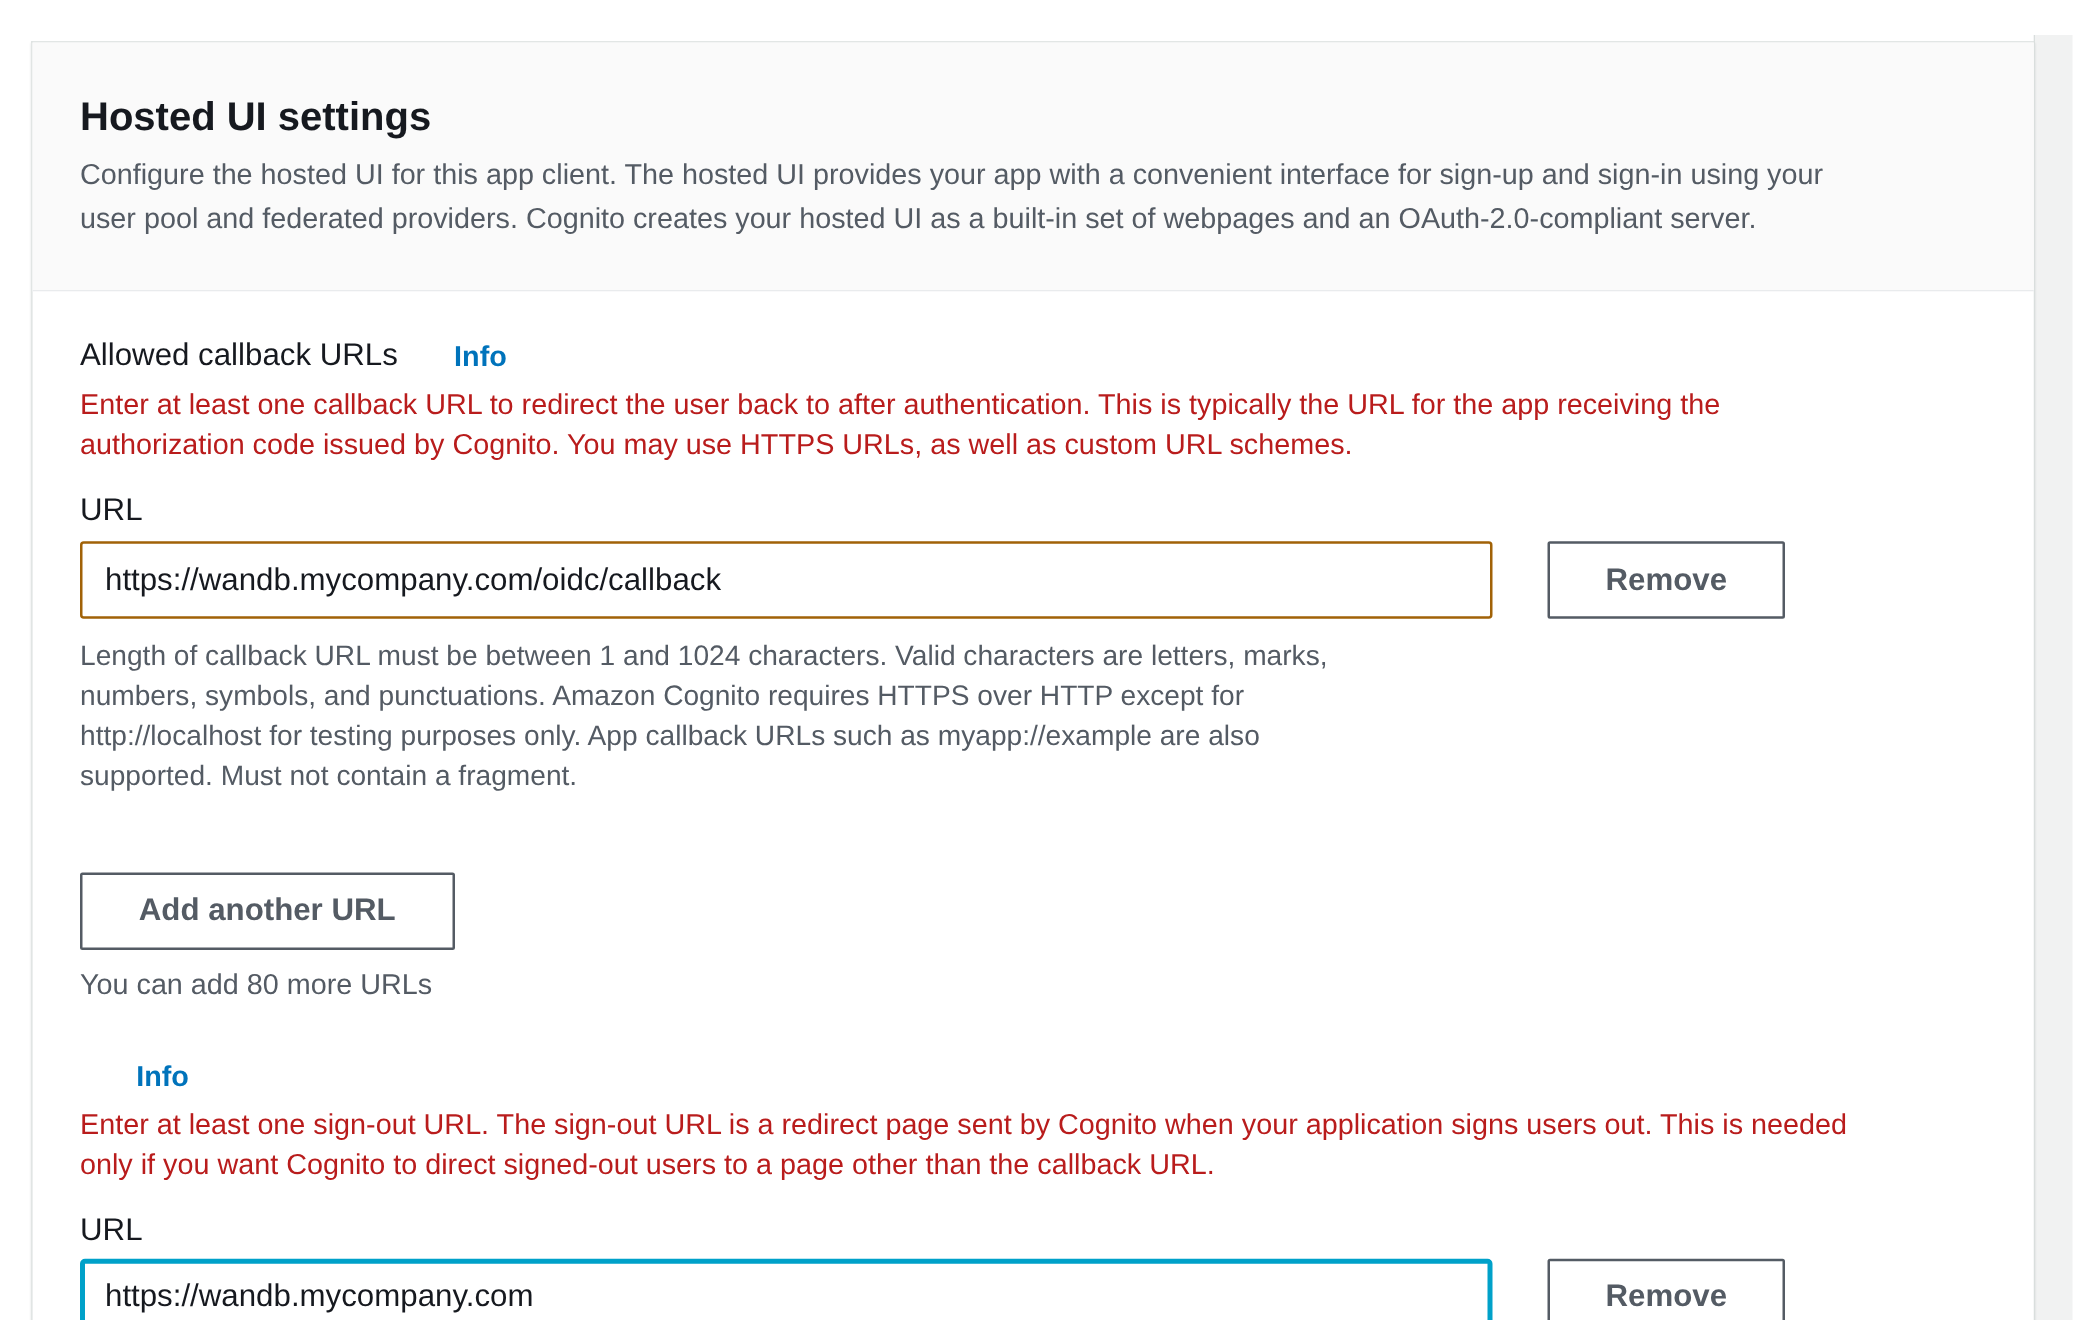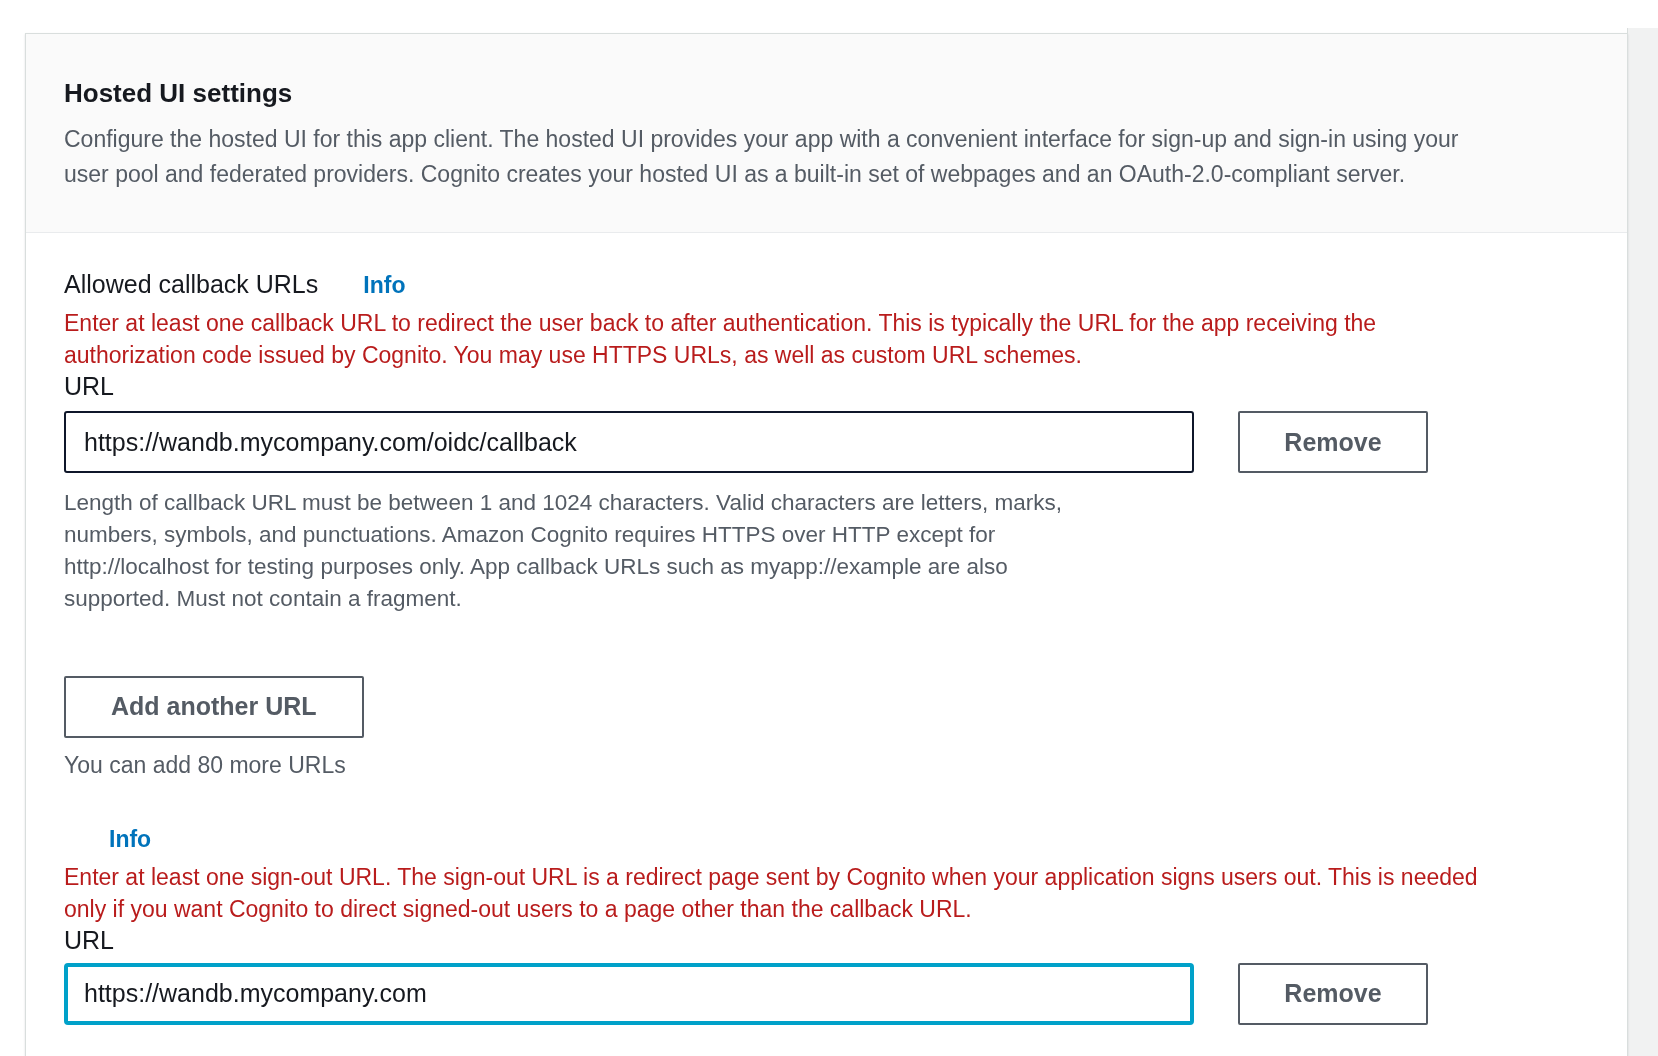--- a/index.html
+++ b/index.html
@@ -32,21 +32,21 @@
     box-sizing: border-box;
     box-shadow: 0 1px 2px rgba(0, 28, 36, 0.12);
   }
   .card-header {
     background: #fafafa;
     padding: 40px 38px 40px 38px;
     border-bottom: 1px solid #e9ebed;
   }
   .card-title {
     margin: 0;
-    font-size: 26px;
+    font-size: 32px;
     line-height: 38px;
     font-weight: 700;
     color: #16191f;
   }
   .card-desc {
     margin: 10px 0 0 0;
     font-size: 23px;
     line-height: 35px;
     color: #545b64;
     max-width: 1430px;
@@ -76,34 +76,35 @@
   }
   .section-desc {
     margin: 8px 0 0 0;
     font-size: 23px;
     line-height: 32px;
     color: #b91c1c;
   }
   .desc-callback { max-width: 1350px; }
   .desc-signout  { max-width: 1430px; }
   .url-label {
+    margin-top: 22px;
     font-size: 25px;
     line-height: 30px;
     color: #16191f;
   }
   .url-row {
     margin-top: 10px;
     display: flex;
     align-items: center;
   }
   .url-input {
     box-sizing: border-box;
     width: 1130px;
     height: 62px;
-    border: 2px solid #0f172a;
+    border: 2px solid #a16207;
     border-radius: 3px;
     padding: 0 18px;
     font-family: "Liberation Sans", sans-serif;
     font-size: 25px;
     color: #16191f;
     background: #ffffff;
     outline: none;
   }
   .url-input.focused {
     border: 4px solid #00a1c9;

